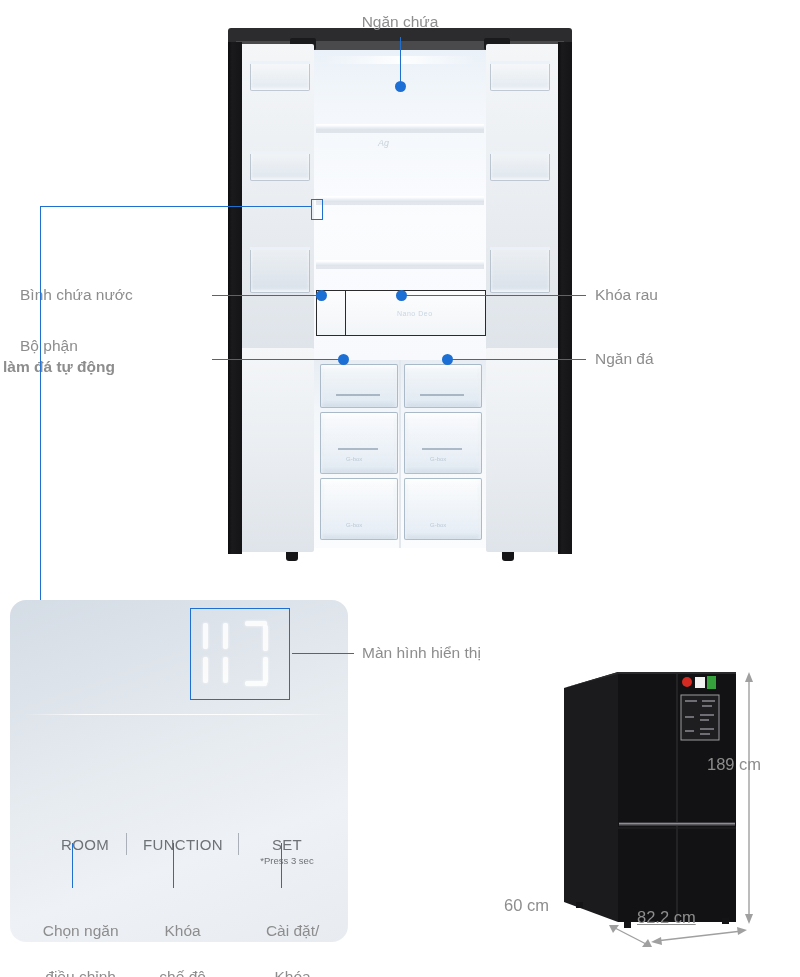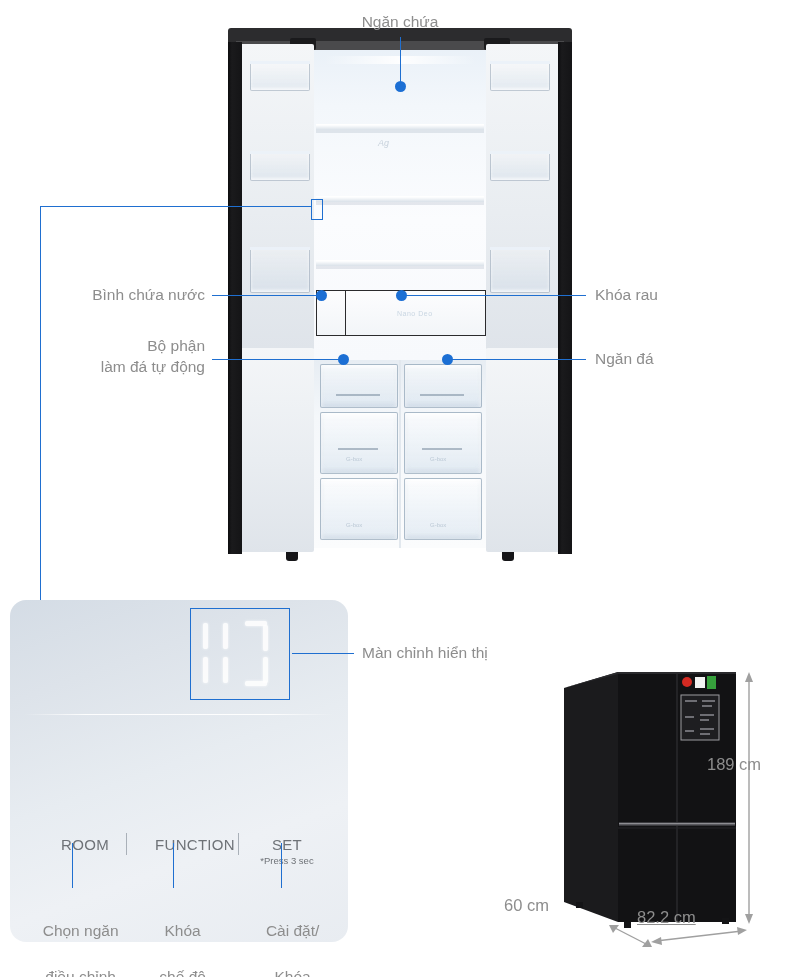--- a/index.html
+++ b/index.html
@@ -4,21 +4,21 @@
 <style>
   html,body{margin:0;padding:0;}
   body{
     width:800px;height:977px;background:#ffffff;position:relative;overflow:hidden;
     font-family:"Liberation Sans","DejaVu Sans",sans-serif;
     -webkit-font-smoothing:antialiased;
   }
   .stage{position:absolute;inset:0;}
   .lbl{position:absolute;color:#8d8d8d;font-size:15.5px;line-height:19px;white-space:pre;}
   .lbl.c{text-align:center;}
-  .lbl.r{text-align:right;}
+  .lbl.r{}
   .ln{position:absolute;background:#1f6fd0;}
   .ln.h{height:1px;}
   .ln.v{width:1px;}
   .dot{position:absolute;width:11px;height:11px;border-radius:50%;background:#1c6fd4;}
 
   
   .fridge{position:absolute;left:228px;top:28px;width:344px;height:530px;}
   
   .top-frame{position:absolute;left:0;top:0;width:344px;height:22px;background:#2c2c2e;border-radius:3px 3px 0 0;}
   .top-frame:after{content:"";position:absolute;left:8px;right:8px;top:13px;height:9px;background:#4a4a4c;}
@@ -151,39 +151,39 @@
 
   <div class="lbl r" style="left:20px;top:285px;width:185px;">Bình chứa nước</div>
   <div class="ln h" style="left:212px;top:295px;width:108px;"></div>
   <div class="dot" style="left:316px;top:290px;"></div>
 
   <div class="lbl" style="left:595px;top:285px;width:180px;">Khóa rau</div>
   <div class="ln h" style="left:406px;top:295px;width:180px;"></div>
   <div class="dot" style="left:396px;top:290px;"></div>
 
   <div class="lbl r" style="left:20px;top:336px;width:185px;">Bộ phận</div>
-  <div class="lbl r" style="left:20px;top:357px;width:185px;">làm đá tự động</div>
+  <div class="lbl r" style="left:3px;top:357px;width:185px;font-weight:bold;">làm đá tự động</div>
   <div class="ln h" style="left:212px;top:359px;width:130px;"></div>
   <div class="dot" style="left:338px;top:354px;"></div>
 
   <div class="lbl" style="left:595px;top:349px;width:180px;">Ngăn đá</div>
   <div class="ln h" style="left:452px;top:359px;width:134px;"></div>
   <div class="dot" style="left:442px;top:354px;"></div>
 
   <div class="ln h" style="left:40px;top:206px;width:272px;"></div>
   <div class="ln v" style="left:40px;top:206px;height:394px;"></div>
   <div style="position:absolute;left:311px;top:199px;width:10px;height:19px;border:1.3px solid #1f6fd0;"></div>
 
   <div class="panel">
     <div class="panel-seam"></div>
 
     <div class="btn-row">
       <div class="btn" style="left:20px;top:20px;width:110px;">ROOM</div>
       <div class="divider" style="left:116px;top:17px;"></div>
-      <div class="btn" style="left:118px;top:20px;width:110px;margin-left:12px;">FUNCTION</div>
+      <div class="btn" style="left:118px;top:20px;width:110px;">FUNCTION</div>
       <div class="divider" style="left:228px;top:17px;"></div>
       <div class="btn" style="left:222px;top:20px;width:110px;">SET</div>
       <div class="btn btn-sub" style="left:222px;top:39px;width:110px;">*Press 3 sec</div>
     </div>
   </div>
 
   <div class="seg-box">
     <div class="seven" style="left:8px;top:10px;width:78px;height:70px;">
 
       <div class="seg" style="left:4px;top:4px;width:5px;height:26px;"></div>
@@ -193,21 +193,21 @@
       <div class="seg" style="left:24px;top:38px;width:5px;height:26px;"></div>
 
       <div class="seg" style="left:46px;top:2px;width:22px;height:5px;"></div>
       <div class="seg" style="left:64px;top:6px;width:5px;height:26px;"></div>
       <div class="seg" style="left:64px;top:38px;width:5px;height:26px;"></div>
       <div class="seg" style="left:46px;top:62px;width:22px;height:5px;"></div>
     </div>
   </div>
 
   <div class="ln h" style="left:292px;top:653px;width:62px;"></div>
-  <div class="lbl" style="left:362px;top:643px;width:260px;">Màn chỉnh hiển thị</div>
+  <div class="lbl" style="left:362px;top:643px;width:260px;">Màn hình hiển thị</div>
 
   <div class="ln v" style="left:72px;top:843px;height:45px;"></div>
   <div class="lbl c" style="left:10px;top:896px;width:124px;line-height:23px;">
     <span>Chọn ngăn</span><br>
     <span>điều chỉnh</span><br>
     
   </div>
 
   <div class="ln v" style="left:173px;top:843px;height:45px;"></div>
   <div class="lbl c" style="left:118px;top:896px;width:112px;line-height:23px;">

